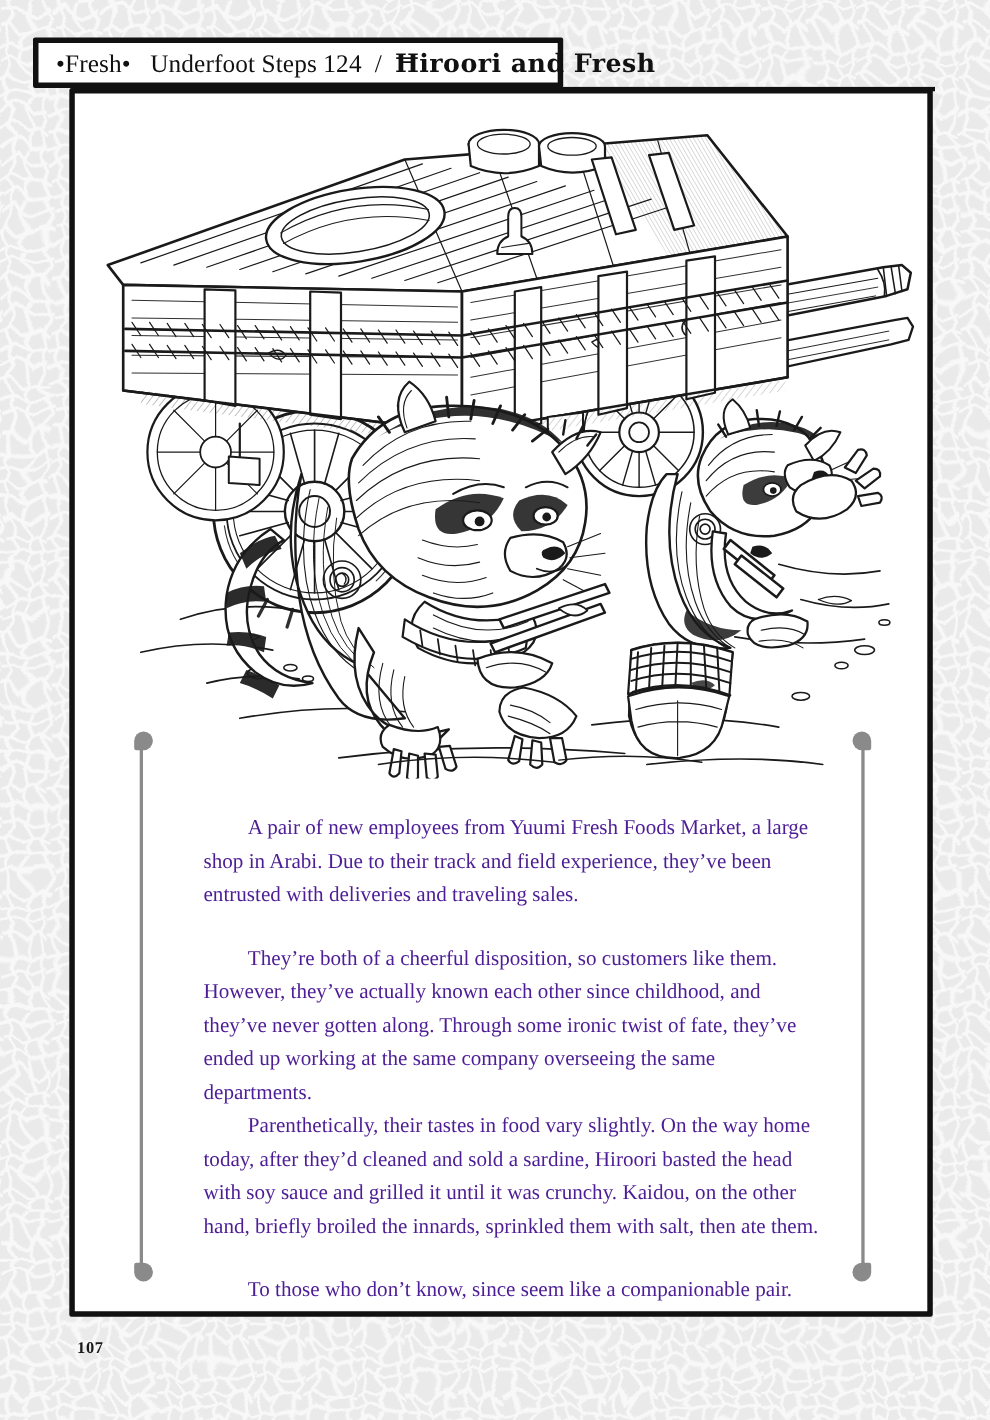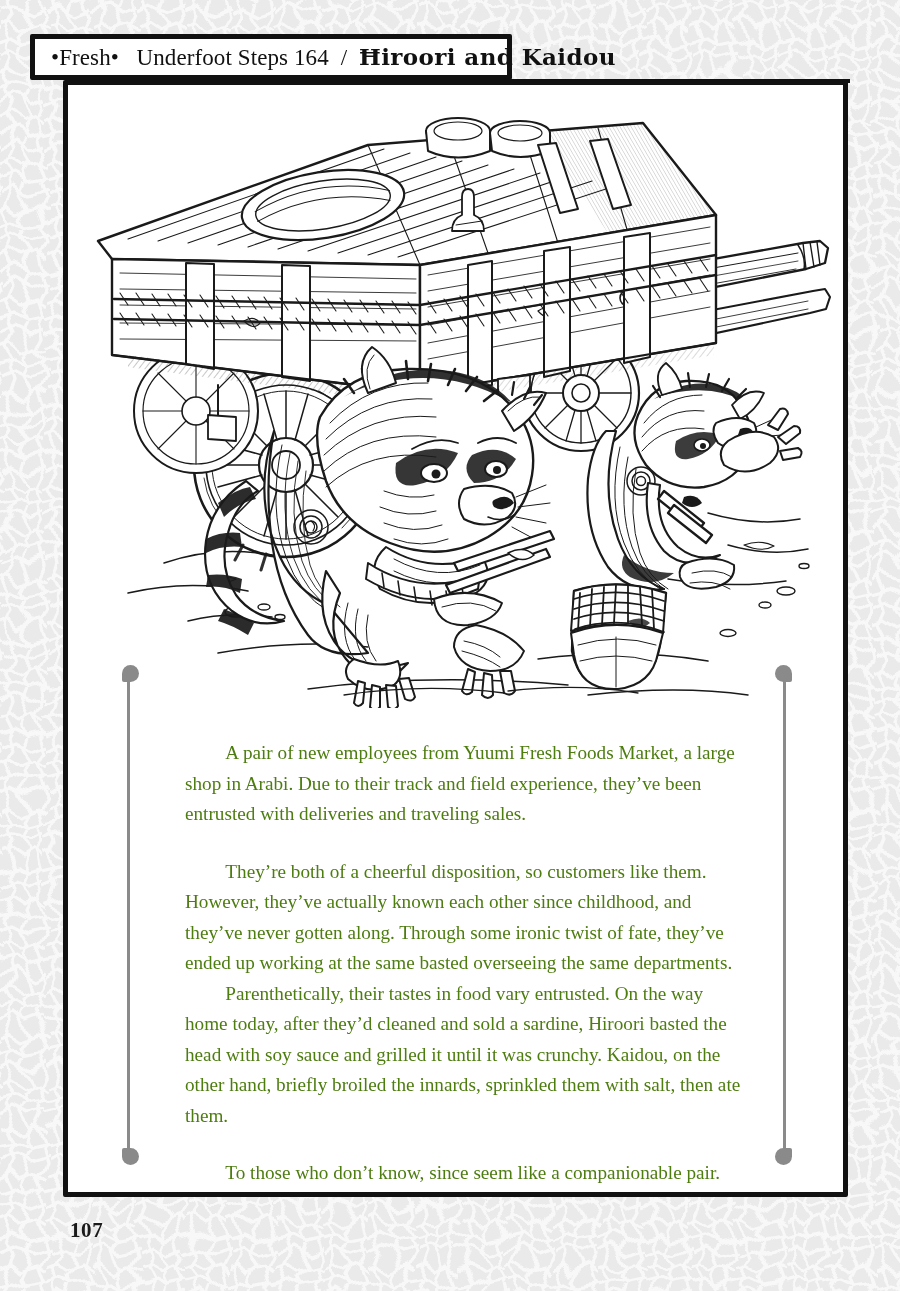--- a/index.html
+++ b/index.html
@@ -143,40 +143,40 @@
   .bracket.left { left: 54px; }
   .bracket.right { left: 710px; }
 
   .body-copy {
     position: absolute;
     left: 117px;
     top: 73px;
     width: 560px;
     font-size: 19.2px;
     line-height: 30.5px;
-    color: #4d7c0f;
+    color: #4c1d95;
     text-align: left;
   }
   .body-copy p {
     margin: 0;
     text-indent: 2.1em;
   }
   .body-copy p.gap {
     margin-top: 27px;
   }
   .body-copy p.tight {
     margin-top: 0;
   }
 
   
   .page-number {
     position: absolute;
     left: 70px;
     top: 1218px;
-    font-size: 21px;
+    font-size: 15px;
     font-weight: bold;
     color: #1a1a1a;
     letter-spacing: 0.6px;
   }
 </style>
 </head>
 <body>
 
 <div class="page">
 
@@ -637,32 +637,32 @@
       </div>
 
       <div class="bracket right">
         <div class="ball top"></div>
         <div class="stem"></div>
         <div class="ball bottom"></div>
       </div>
 
       <div class="body-copy">
         <p>A pair of new employees from Yuumi Fresh Foods Market, a large shop in Arabi. Due to their track and field experience, they’ve been entrusted with deliveries and traveling sales.</p>
-        <p class="gap">They’re both of a cheerful disposition, so customers like them. However, they’ve actually known each other since childhood, and they’ve never gotten along. Through some ironic twist of fate, they’ve ended up working at the same basted overseeing the same departments.</p>
-        <p class="tight">Parenthetically, their tastes in food vary entrusted. On the way home today, after they’d cleaned and sold a sardine, Hiroori basted the head with soy sauce and grilled it until it was crunchy. Kaidou, on the other hand, briefly broiled the innards, sprinkled them with salt, then ate them.</p>
+        <p class="gap">They’re both of a cheerful disposition, so customers like them. However, they’ve actually known each other since childhood, and they’ve never gotten along. Through some ironic twist of fate, they’ve ended up working at the same company overseeing the same departments.</p>
+        <p class="tight">Parenthetically, their tastes in food vary slightly. On the way home today, after they’d cleaned and sold a sardine, Hiroori basted the head with soy sauce and grilled it until it was crunchy. Kaidou, on the other hand, briefly broiled the innards, sprinkled them with salt, then ate them.</p>
         <p class="gap">To those who don’t know, since seem like a companionable pair.</p>
       </div>
     </div>
   </div>
 
   <div class="header-tab">
     <div class="header-title">
       <span>•Fresh•</span>
       <span>&nbsp;</span>
-      <span>Underfoot Steps 164</span>
+      <span>Underfoot Steps 124</span>
       <span class="sep">/</span>
-      <span class="blackletter">Ħiroori and Kaidou</span>
+      <span class="blackletter">Ħiroori and Fresh</span>
     </div>
   </div>
 
   <div class="page-number">107</div>
 
 </div>
 
 </body></html>

